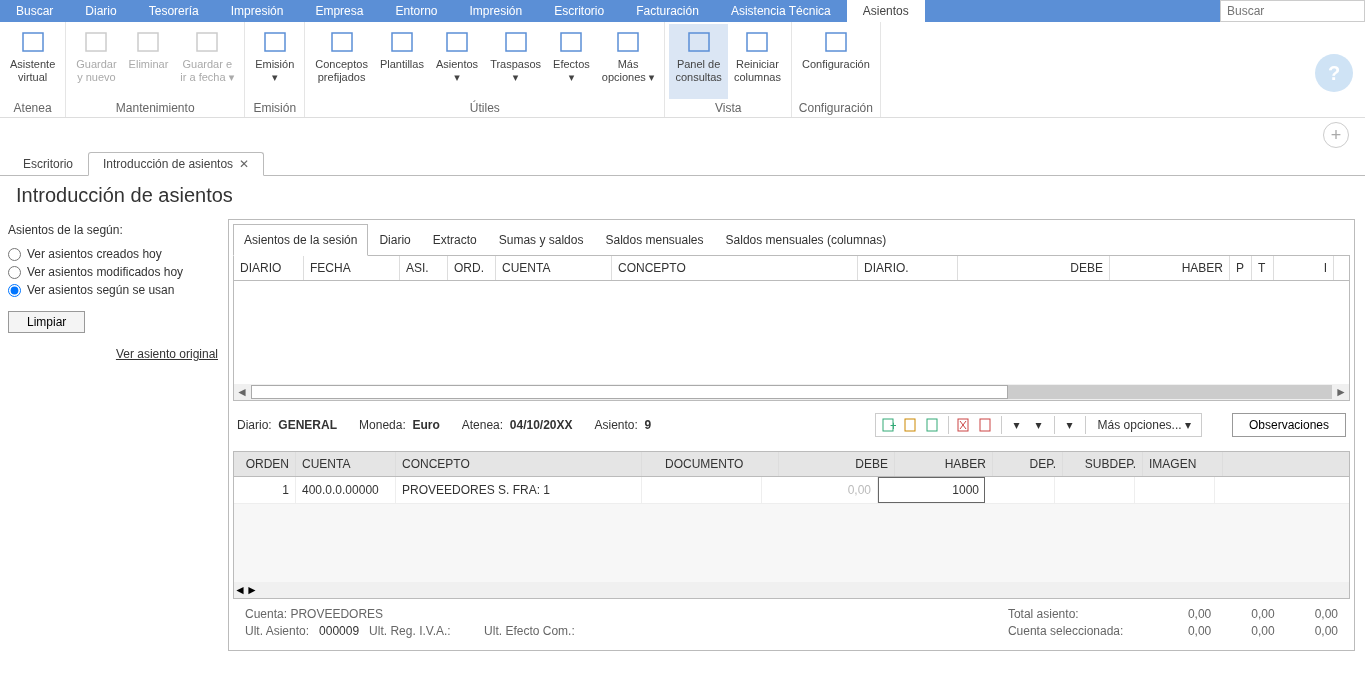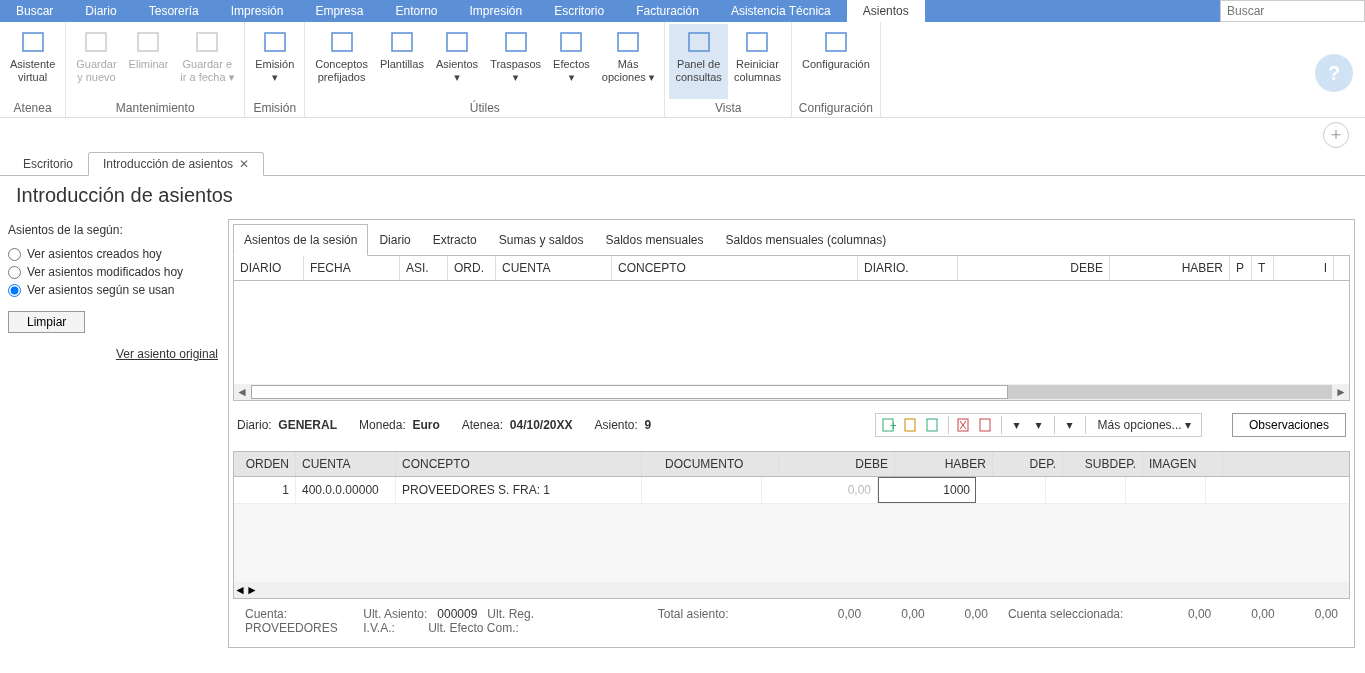--- a/index.html
+++ b/index.html
@@ -55,21 +55,21 @@
 .g2head{display:flex;border-bottom:1px solid #bbb;background:#e5e5e5}
 .g2h{border-right:1px solid #ddd;padding:5px 6px;color:#333}
 .g2row{display:flex;border-bottom:1px solid #eee}
 .g2c{border-right:1px solid #eee;padding:6px;color:#333}
 .g2c.num{text-align:right}
 .g2c.dim{color:#bbb;text-align:right}
 .g2c.edit{border:1px solid #666;padding:5px}
 .g2body{height:78px;background:#f7f7f7}
 .g2scroll{height:16px;background:#f0f0f0;display:flex;align-items:center}
 .footer{display:flex;padding:8px 12px;color:#666;gap:60px}
-.footer .col{display:flex;flex-direction:row;gap:20px}
+.footer .col{display:flex;flex-direction:column;gap:3px}
 svg{display:block}
 </style>
 </head>
 <body>
 
 <div class="menubar" id="menubar">
     <div class="mi">Buscar</div>
     <div class="mi">Diario</div>
     <div class="mi">Tesorería</div>
     <div class="mi">Impresión</div>
@@ -353,21 +353,21 @@
           <div class="g2h" style="width: 70px; text-align: right;">DEP.</div>
           <div class="g2h" style="width: 80px; text-align: right;">SUBDEP.</div>
           <div class="g2h" style="width: 80px;">IMAGEN</div>
         </div>
       <div class="g2row" id="g2row" style="background: rgb(255, 255, 255);">
           <div class="g2c num" style="width: 62px;">1</div>
           <div class="g2c" style="width: 100px;">400.0.0.00000</div>
           <div class="g2c" style="width: 246px;">PROVEEDORES S. FRA:  1</div>
           <div class="g2c" style="width: 120px;"></div>
           <div class="g2c num dim" style="width: 116px;">0,00</div>
-          <div class="g2c num edit" style="width: 98px;">1000</div>
+          <div class="g2c num edit" style="width: 107px;">1000</div>
           <div class="g2c" style="width: 70px;"></div>
           <div class="g2c" style="width: 80px;"></div>
           <div class="g2c" style="width: 80px;"></div>
         </div>
       <div class="g2body"></div>
       <div class="g2scroll">
         <div class="arr">◄</div>
           <div class="track" style="background:#fff">
             <div class="thumb" style="left:0;width:94%;background:#ddd"></div>
           </div>

